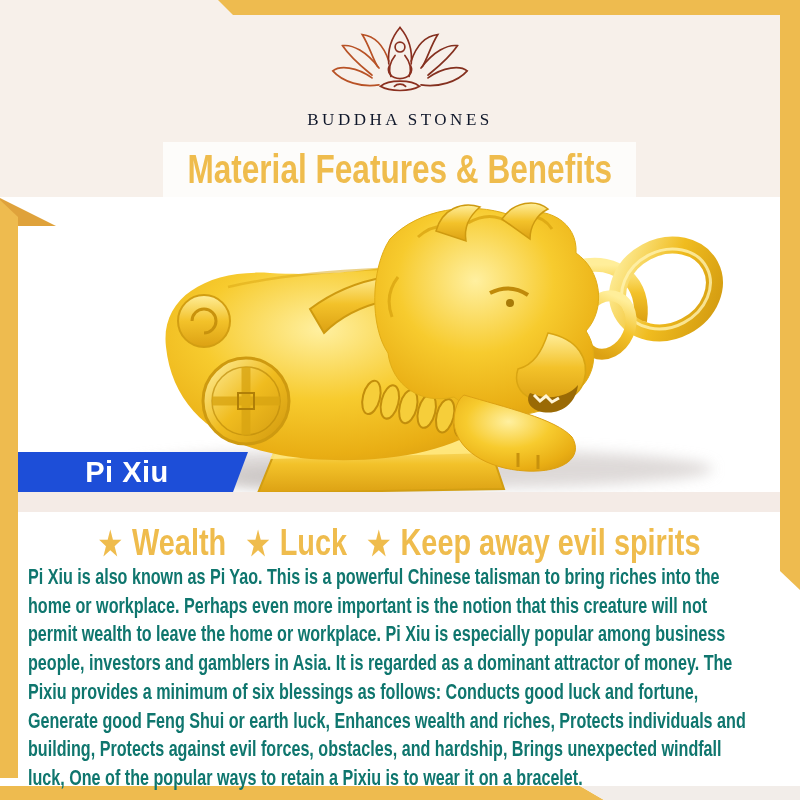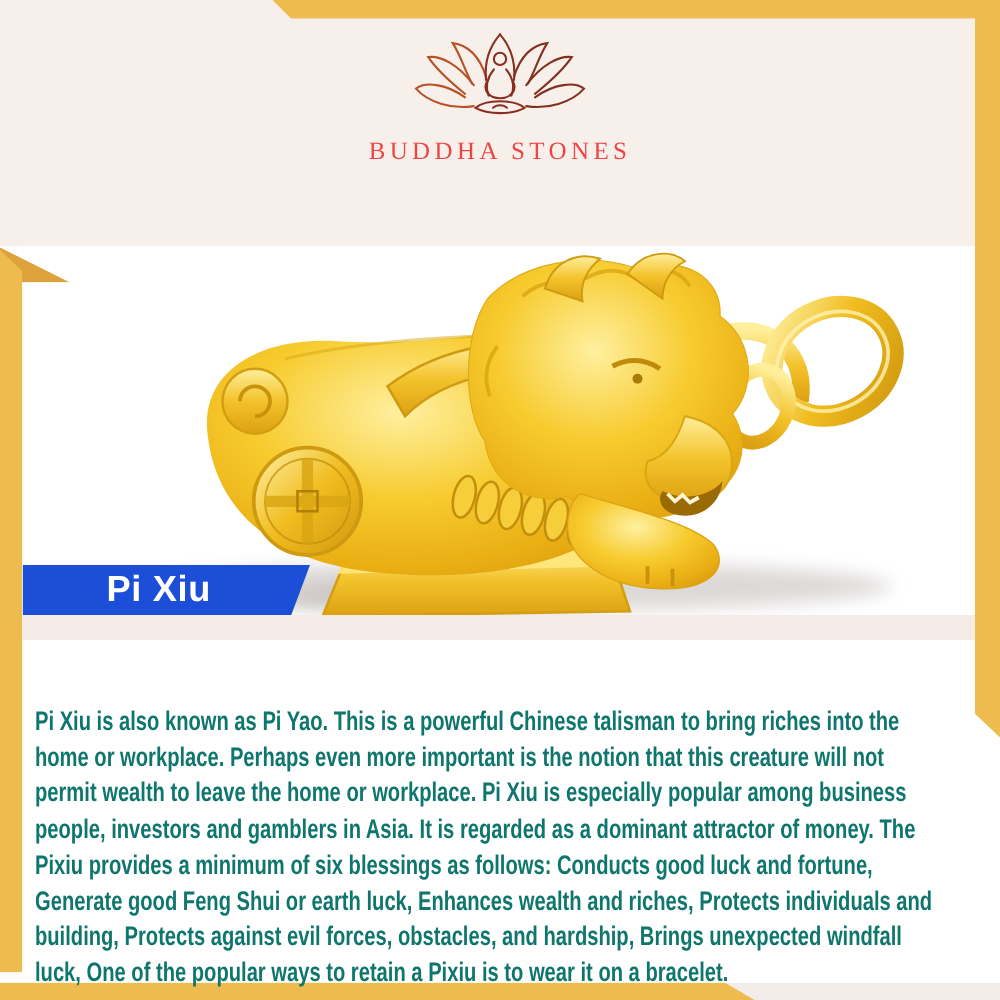--- a/index.html
+++ b/index.html
@@ -23,22 +23,22 @@
     clip-path:polygon(0 0,56px 28px,0 28px);}
   .left-bar{left:0;top:200px;width:18px;height:578px;
     clip-path:polygon(0 0,18px 17px,18px 578px,0 578px);}
   .bottom-bar{left:0;top:786px;width:604px;height:14px;
     clip-path:polygon(0 0,580px 0,604px 14px,0 14px);}
   .bottom-cream{left:580px;top:786px;width:220px;height:14px;background:#F2EDE9;
     clip-path:polygon(0 0,220px 0,220px 14px,24px 14px);}
   
   .logo{left:330px;top:26px;width:140px;height:73px;}
   .brand{left:0;top:110px;width:800px;text-align:center;
-    font-family:"Liberation Serif",serif;font-size:20px;letter-spacing:3.5px;
-    color:#ef4444;}
+    font-family:"Liberation Serif",serif;font-size:17px;letter-spacing:3.5px;
+    color:#0f172a;}
   .title-band{left:163px;top:142px;width:473px;height:55px;background:#FDFCFA;
     display:flex;align-items:center;justify-content:center;}
   .title-band span{font-size:41px;font-weight:bold;color:#EFBC4D;
     white-space:nowrap;transform:scaleX(.77);}
   
   .pixiu-banner{left:18px;top:452px;width:230px;height:40px;background:#1d4ed8;
     clip-path:polygon(0 0,230px 0,215px 40px,0 40px);
     display:flex;align-items:center;justify-content:center;}
   .pixiu-banner span{font-size:29px;font-weight:bold;color:#ffffff;
     letter-spacing:.5px;padding-right:12px;}
@@ -166,25 +166,33 @@
         <path d="M93,42 C85,52 83,62 87,72"></path>
         <path d="M107,42 C115,52 117,62 113,72"></path>
         <path d="M85,56 C80,66 88,75 100,75 C112,75 120,66 115,56"></path>
         <path d="M72,86 C84,76 116,76 128,86 C114,94 86,94 72,86 Z"></path>
         <path d="M92,86 C96,82 104,82 108,86"></path>
       </g>
     </g>
   </svg>
   <div class="abs brand">BUDDHA STONES</div>
 
+  <div class="abs title-band">
+    <span>Material Features &amp; Benefits</span>
+  </div>
 
   <div class="abs pixiu-banner">
     <span>Pi Xiu</span>
   </div>
 
+  <div class="abs starline">
+    <span class="inner">
+      <span class="star">★</span><span>Wealth</span><span class="star gap">★</span><span>Luck</span><span class="star gap">★</span><span>Keep away evil spirits</span>
+    </span>
+  </div>
 
   <div class="abs desc">
     <div>Pi Xiu is also known as Pi Yao. This is a powerful Chinese talisman to bring riches into the</div>
     <div>home or workplace. Perhaps even more important is the notion that this creature will not</div>
     <div>permit wealth to leave the home or workplace. Pi Xiu is especially popular among business</div>
     <div>people, investors and gamblers in Asia. It is regarded as a dominant attractor of money. The</div>
     <div>Pixiu provides a minimum of six blessings as follows: Conducts good luck and fortune,</div>
     <div>Generate good Feng Shui or earth luck, Enhances wealth and riches, Protects individuals and</div>
     <div>building, Protects against evil forces, obstacles, and hardship, Brings unexpected windfall</div>
     <div>luck, One of the popular ways to retain a Pixiu is to wear it on a bracelet.</div>

